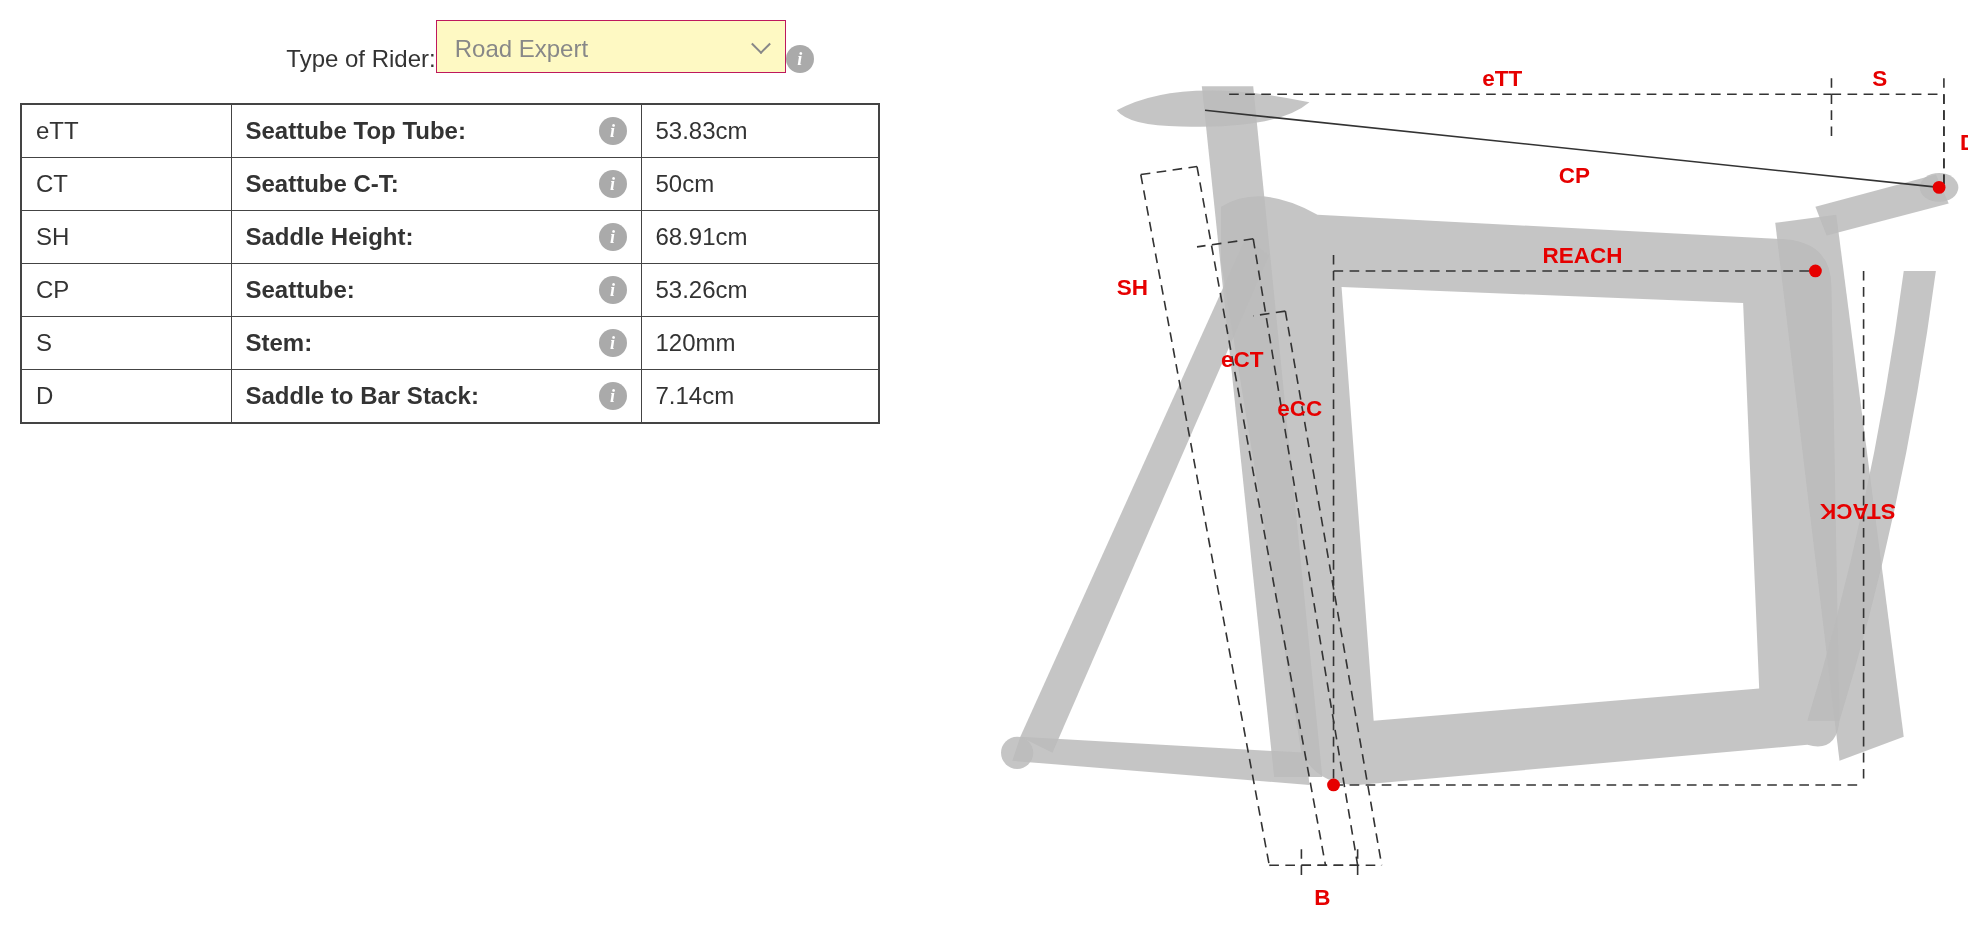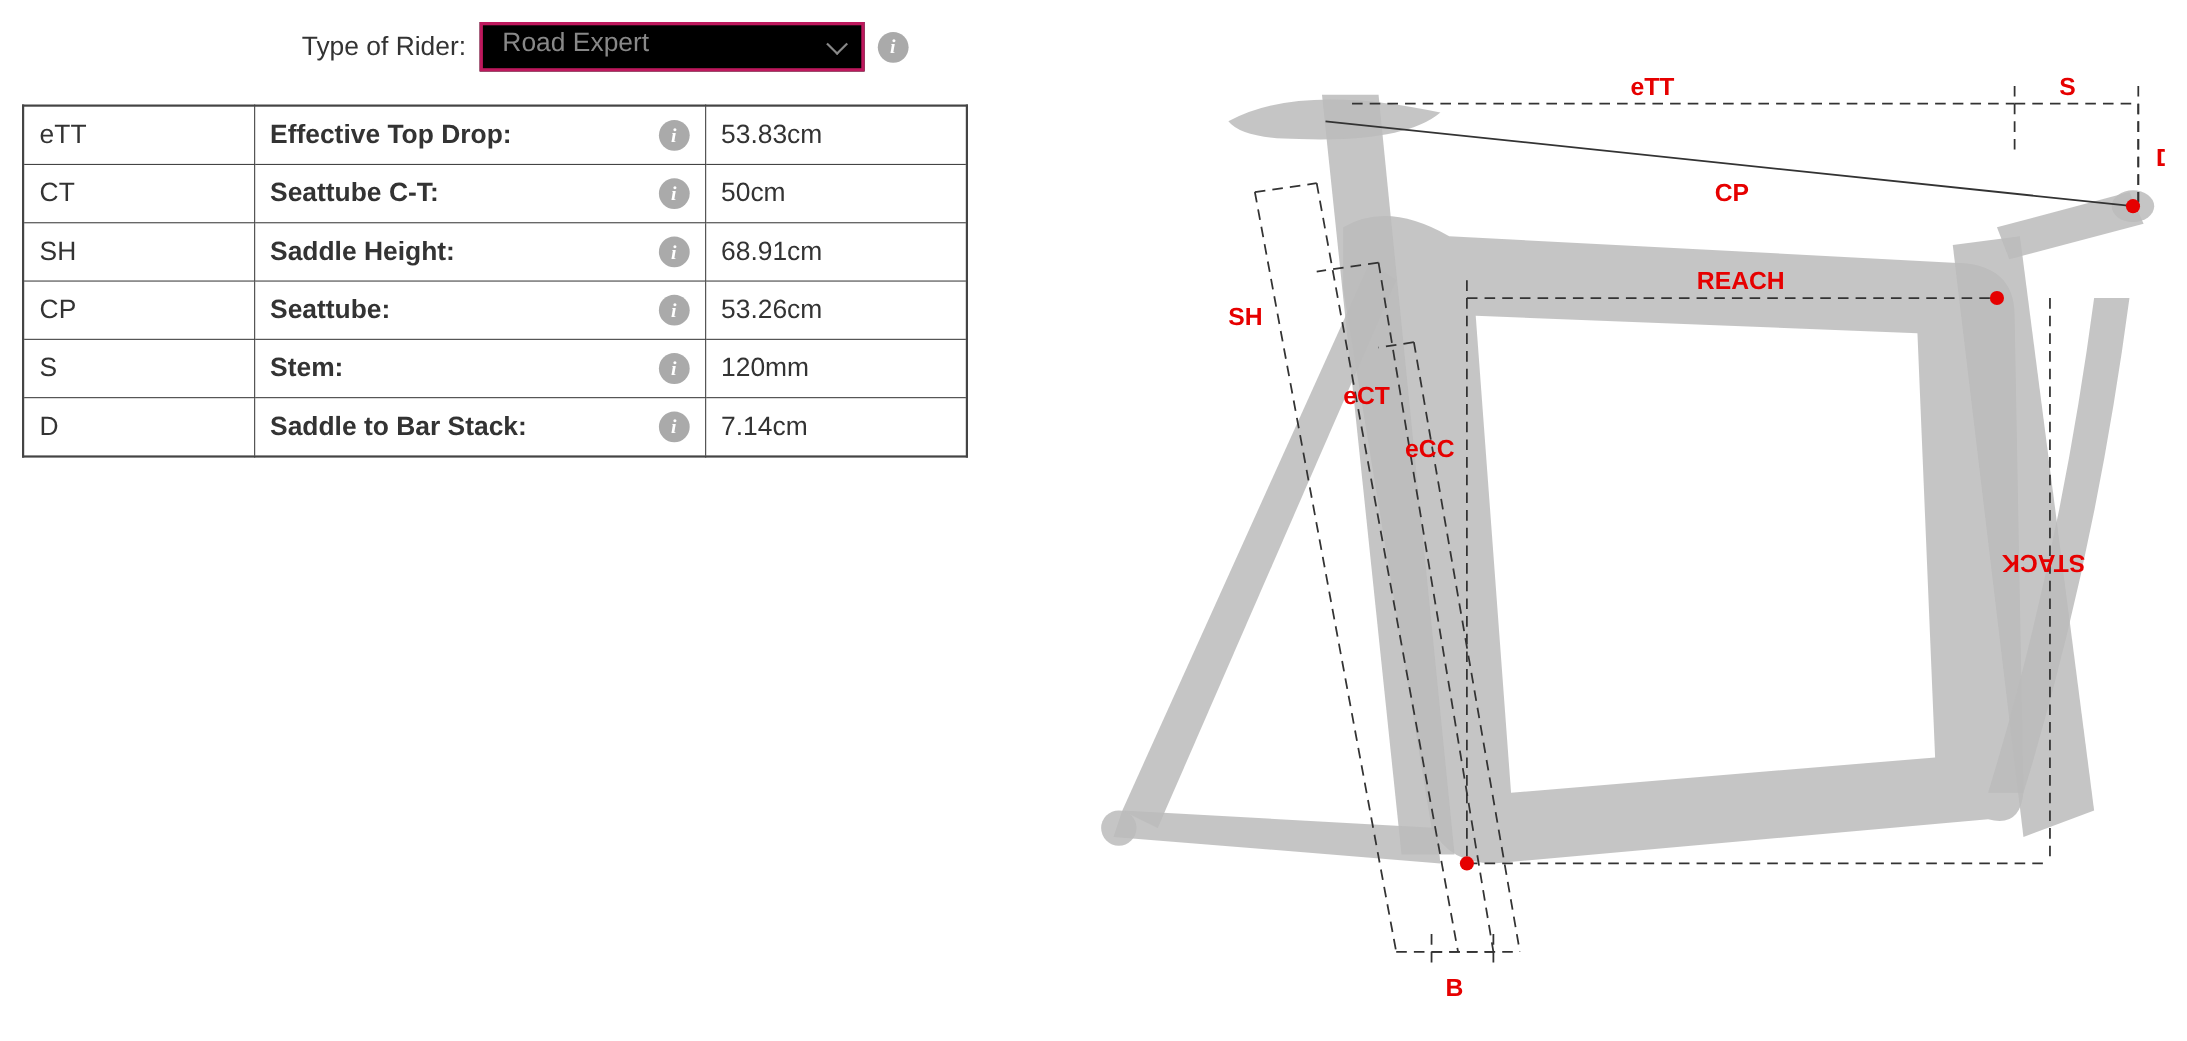--- a/index.html
+++ b/index.html
@@ -15,42 +15,41 @@
     }
     .left-col {
       flex: 0 0 860px;
     }
     .right-col {
       flex: 1;
       padding-top: 10px;
     }
     .rider-row {
       display: flex;
-      align-items: center;
+      align-items: flex-end;
       justify-content: center;
-      gap: 12px;
       margin-bottom: 30px;
       padding-left: 200px;
     }
     .rider-label {
       font-size: 24px;
       color: #333;
     }
     .select-wrap {
       position: relative;
       display: inline-block;
     }
     select.rider-select {
       appearance: none;
       -webkit-appearance: none;
       font-size: 24px;
       color: #888;
-      padding: 2px 60px 10px 18px;
-      border: 3px solid #be185d;
-      background: #000000;
+      padding: 14px 60px 10px 18px;
+      border: 1px solid #be185d;
+      background: #fef9c3;
       min-width: 350px;
       cursor: pointer;
     }
     .select-wrap::after {
       content: "";
       position: absolute;
       right: 18px;
       top: 50%;
       width: 12px; height: 12px;
       border-right: 2px solid #888;
@@ -115,21 +114,21 @@
         </select>
       </span>
       <span class="info-icon">i</span>
     </div>
 
     <table class="geo">
       <tbody>
         <tr>
           <td class="abbr">eTT</td>
           <td class="label-cell">
-            <span class="lbl">Effective Top Drop:</span>
+            <span class="lbl">Seattube Top Tube:</span>
             <span class="info-icon">i</span>
           </td>
           <td class="val">53.83cm</td>
         </tr>
         <tr>
           <td class="abbr">CT</td>
           <td class="label-cell">
             <span class="lbl">Seattube C-T:</span>
             <span class="info-icon">i</span>
           </td>

